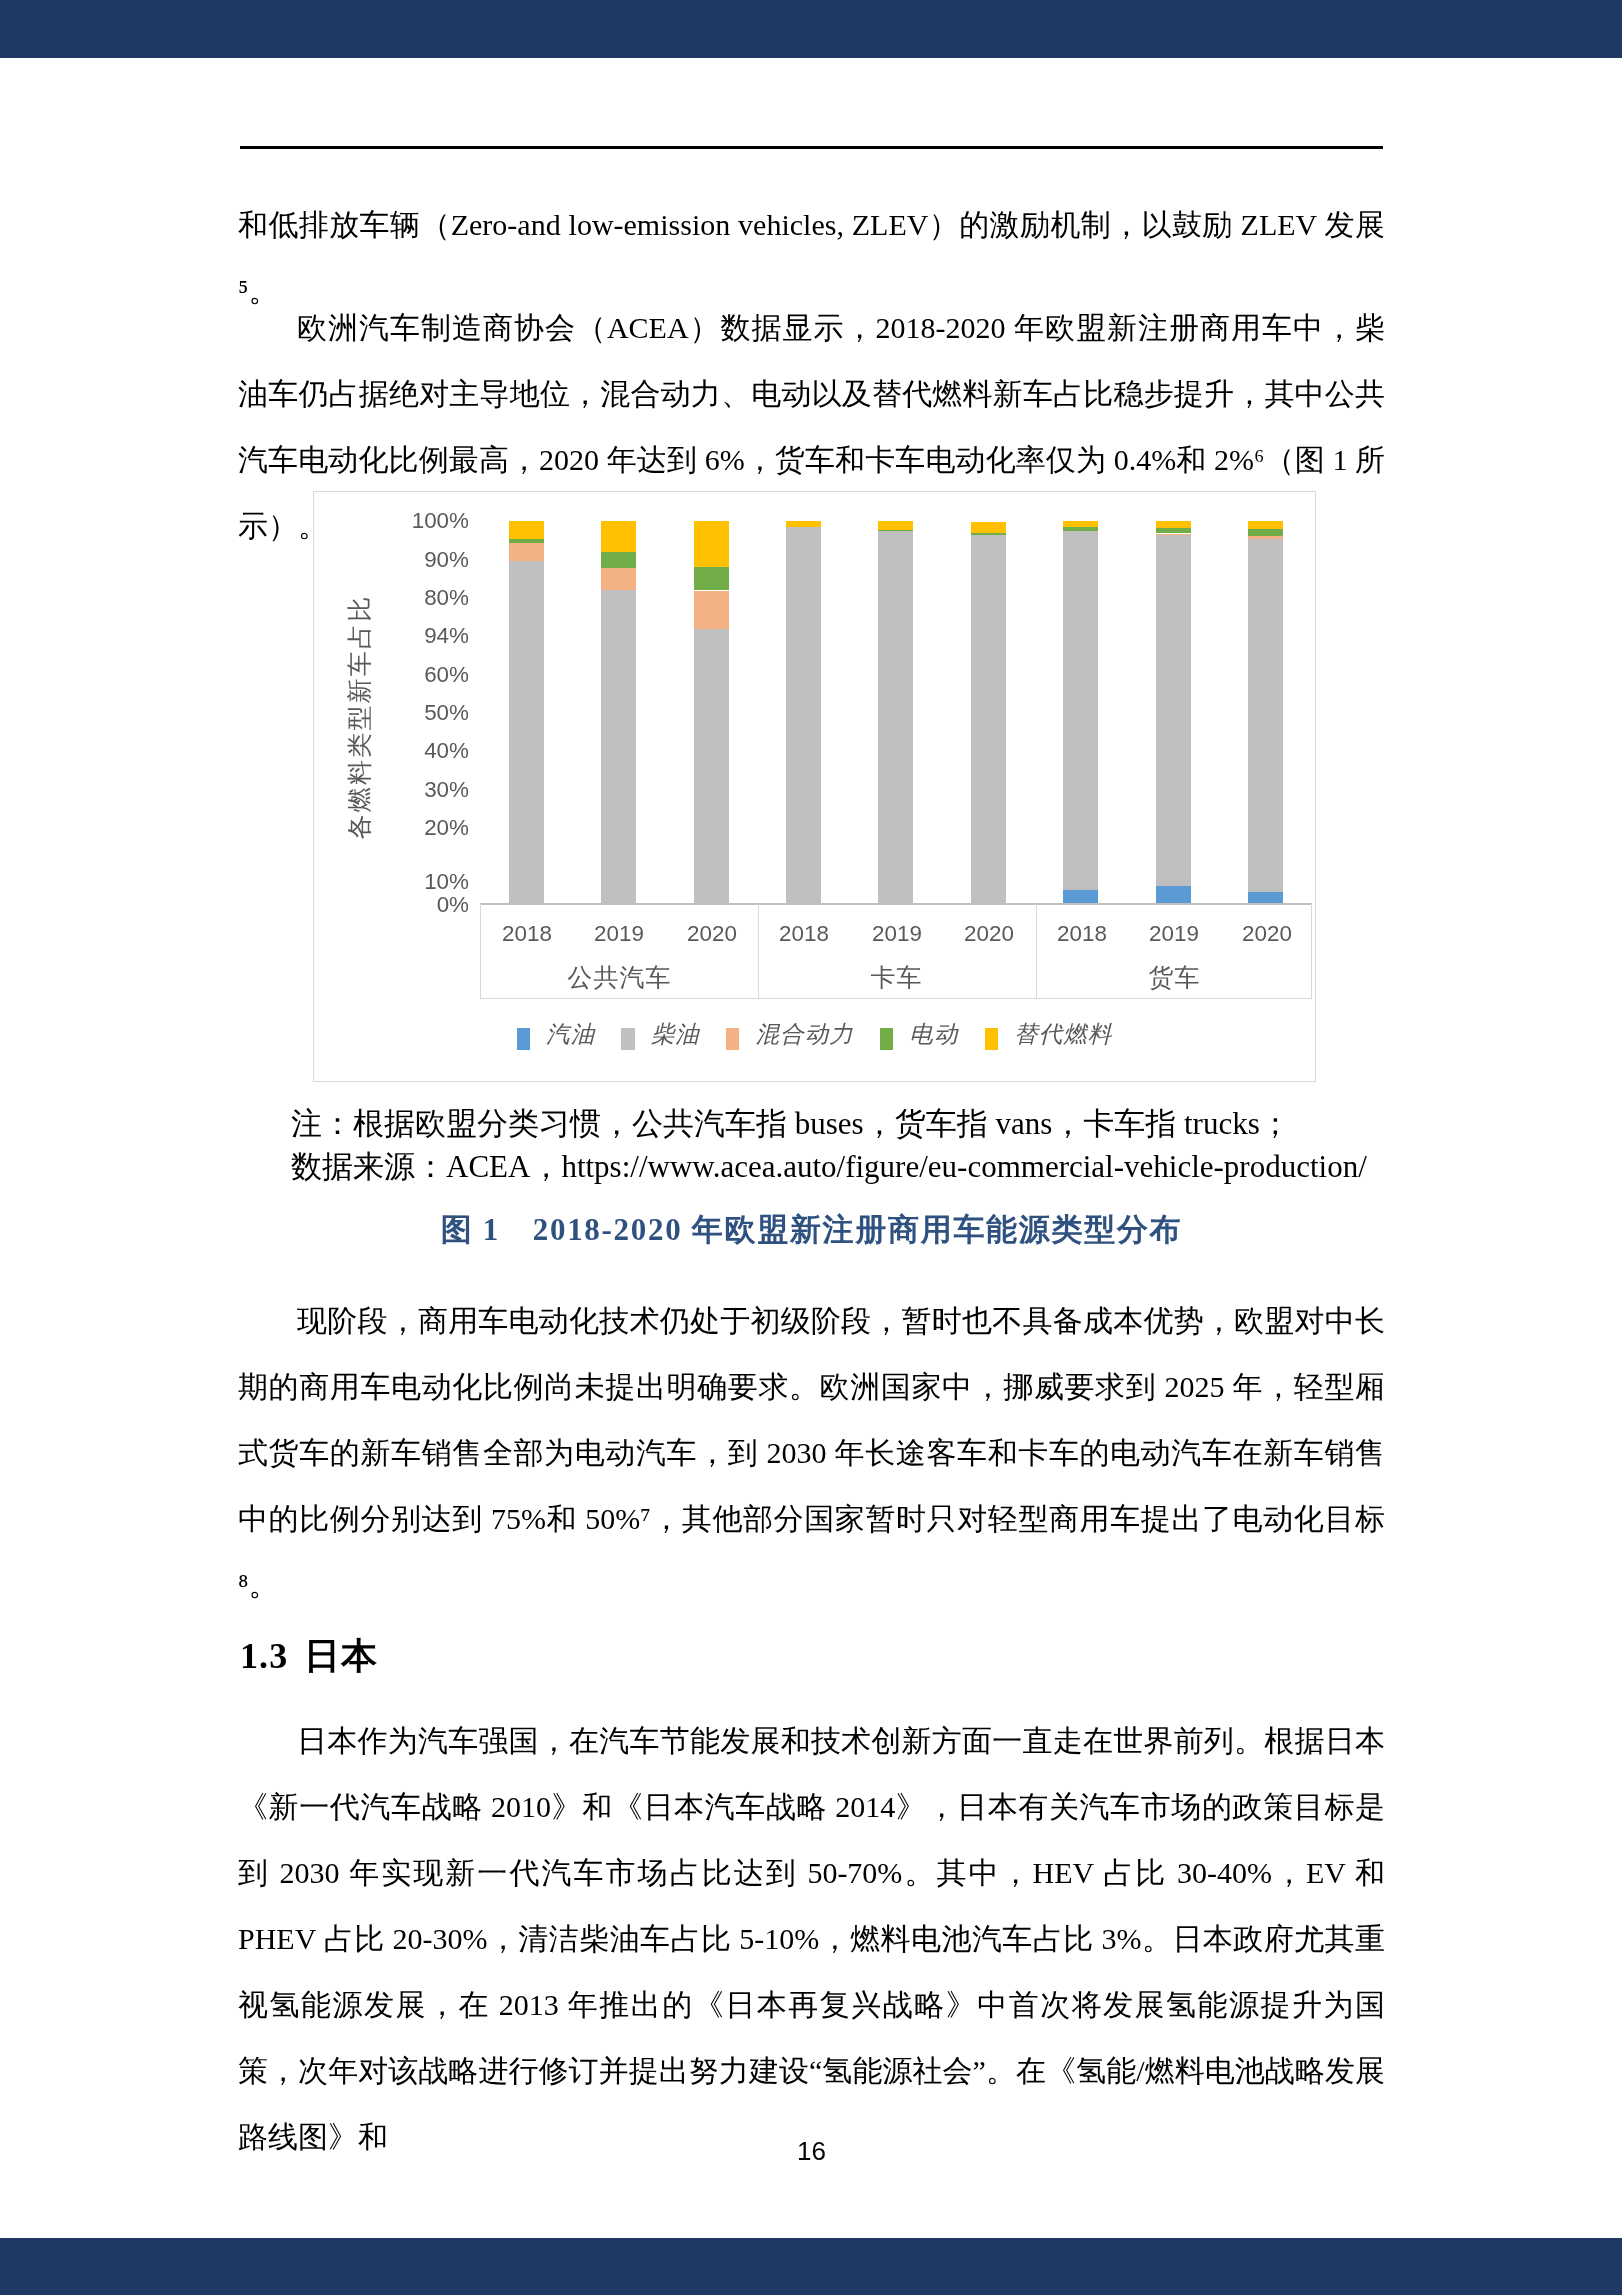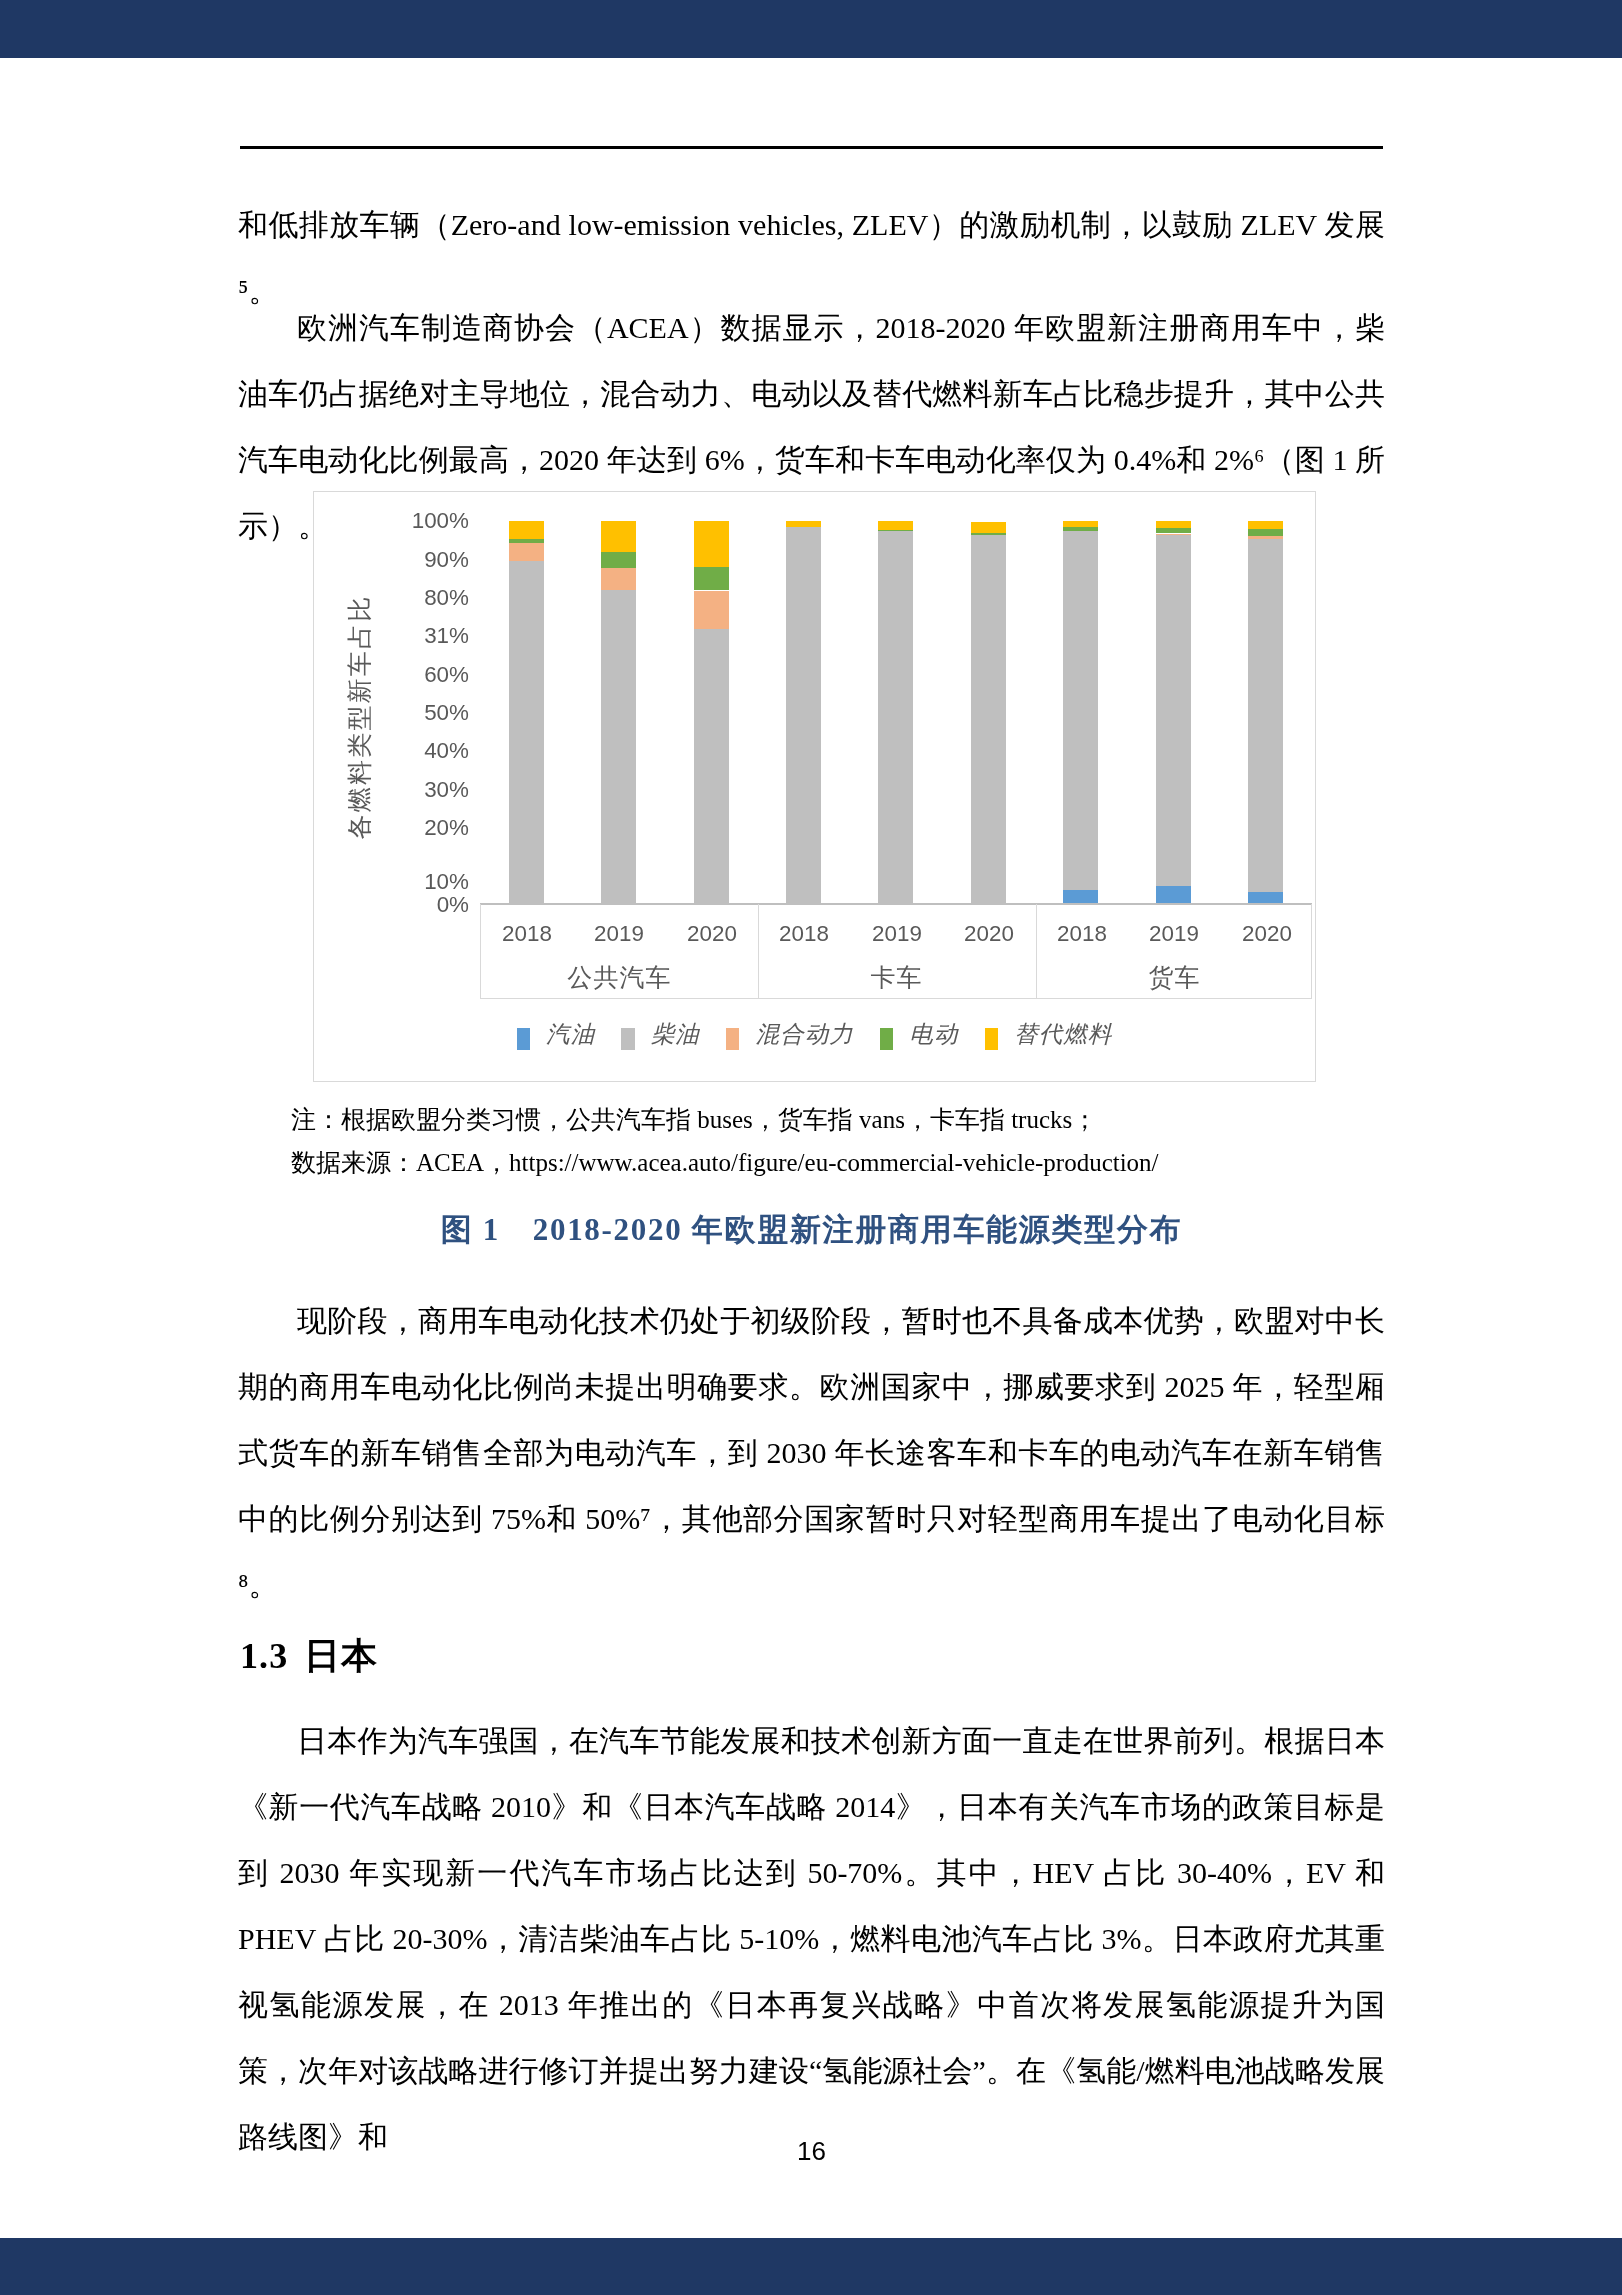--- a/index.html
+++ b/index.html
@@ -35,21 +35,21 @@
   #x-table{position:absolute;left:166px;top:412px;width:832px;height:95px;
     border-left:1.1px solid #D9D9D9;border-right:1.1px solid #D9D9D9;border-bottom:1.1px solid #D9D9D9;}
   .x-sep{position:absolute;top:0;width:1.1px;height:95px;background:#D9D9D9;}
   .year-label{position:absolute;top:17px;width:92px;text-align:center;font-size:22.4px;}
   .group-label{position:absolute;top:57px;width:277px;text-align:center;font-size:25px;letter-spacing:1.1px;}
   #legend{position:absolute;left:0;top:526px;width:1001px;display:flex;justify-content:center;align-items:center;gap:26px;}
   .legend-item{display:flex;align-items:flex-end;gap:16px;font-style:italic;}
   .legend-swatch{width:13.5px;height:22.4px;}
   .legend-label{font-size:23.5px;letter-spacing:1.1px;}
 
-  #fig-note-1,#fig-note-2{position:absolute;left:291px;width:1121px;font-size:25px;color:#000;}
+  #fig-note-1,#fig-note-2{position:absolute;left:291px;width:1121px;font-size:31px;color:#000;}
   #fig-note-1{top:1103px;}
   #fig-note-2{top:1146px;}
   #fig-caption{position:absolute;left:238px;top:1209px;width:1147px;text-align:center;
     font-size:31px;font-weight:600;color:#2F5180;letter-spacing:1.7px;}
 
   #section-heading{position:absolute;left:240px;top:1632px;font-size:36px;font-weight:bold;letter-spacing:1.1px;}
   #section-heading .num{font-family:"Liberation Serif",serif;margin-right:15.7px;}
 
   #page-number{position:absolute;left:0;top:2100px;width:1623px;text-align:center;
     font-family:"Liberation Sans","DejaVu Sans",sans-serif;font-size:26px;color:#000;margin-top:36px;}
@@ -68,21 +68,21 @@
   <div id="chart-box">
     <div id="y-axis-title" class="cfont">各燃料类型新车占比</div>
     <div id="y-ticks">
         <div class="y-tick cfont" style="left: 60px; top: 399px;">0%</div>
         <div class="y-tick cfont" style="left: 60px; top: 357px; margin-top: 19px;">10%</div>
         <div class="y-tick cfont" style="left: 60px; top: 322px;">20%</div>
         <div class="y-tick cfont" style="left: 60px; top: 284px;">30%</div>
         <div class="y-tick cfont" style="left: 60px; top: 245px;">40%</div>
         <div class="y-tick cfont" style="left: 60px; top: 207px;">50%</div>
         <div class="y-tick cfont" style="left: 60px; top: 169px;">60%</div>
-        <div class="y-tick cfont" style="left: 60px; top: 130px;">31%</div>
+        <div class="y-tick cfont" style="left: 60px; top: 130px;">94%</div>
         <div class="y-tick cfont" style="left: 60px; top: 92px;">80%</div>
         <div class="y-tick cfont" style="left: 60px; top: 54px;">90%</div>
         <div class="y-tick cfont" style="left: 60px; top: 15px;">100%</div>
       </div>
     <div id="chart-plot">
         <div class="seg" style="left: 29px; bottom: 0px; height: 344px; background: rgb(191, 191, 191);"></div>
         <div class="seg" style="left: 29px; bottom: 344px; height: 18.4px; background: rgb(244, 177, 131);"></div>
         <div class="seg" style="left: 29px; bottom: 362px; height: 3.8px; background: rgb(112, 173, 71);"></div>
         <div class="seg" style="left: 29px; bottom: 366px; height: 18px; background: rgb(255, 192, 0);"></div>
         <div class="seg" style="left: 121px; bottom: 0px; height: 315px; background: rgb(191, 191, 191);"></div>

